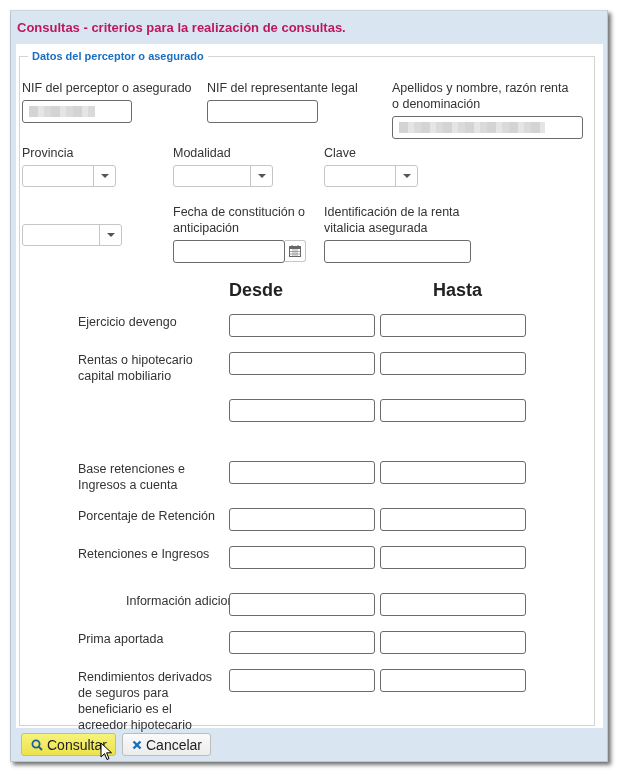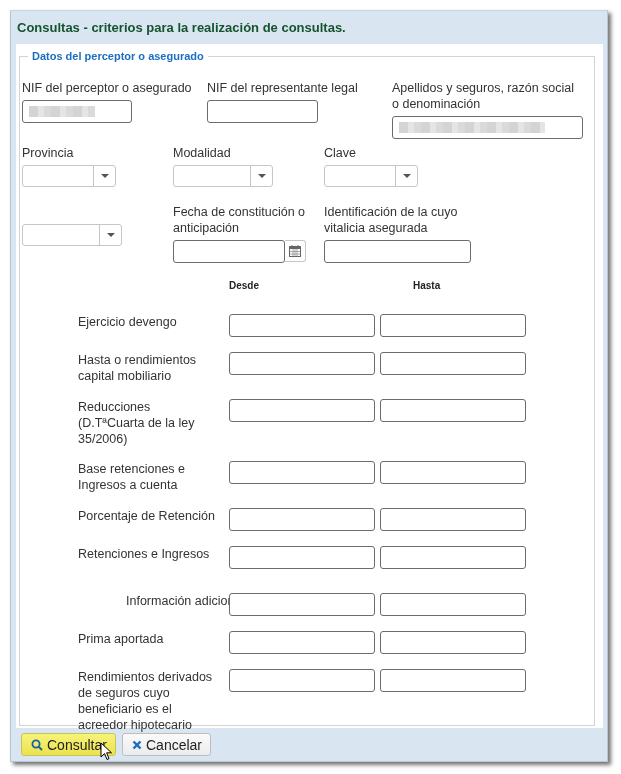--- a/index.html
+++ b/index.html
@@ -7,21 +7,21 @@
     body {
       width: 621px; height: 774px; background: #ffffff; position: relative; overflow: hidden;
       font-family: "Liberation Sans", "DejaVu Sans", sans-serif; font-size: 12.5px; color: #333333;
     }
     .dialog {
       position: absolute; left: 10px; top: 10px; width: 598px; height: 752px;
       background: #d9e6f2; border: 1px solid #b8c6d4; border-top-color: #c9d5e0;
       box-shadow: 3px 3px 4px rgba(0,0,0,0.55);
     }
     .dialog-title {
-      position: absolute; left: 6px; top: 9px; font-size: 13px; font-weight: bold; color: #14532d;
+      position: absolute; left: 6px; top: 9px; font-size: 13px; font-weight: bold; color: #be185d;
     }
     .content {
       position: absolute; left: 5px; top: 33px; width: 587px; height: 684px; background: #ffffff;
     }
     fieldset.group {
       position: absolute; left: 3px; top: 6px; width: 576px; height: 676px; margin: 0;
       border: 1px solid #d4d4d4; padding: 0;
     }
     fieldset.group legend {
       margin-left: 8px; padding: 0 4px; color: #1a6fc1; font-weight: bold; font-size: 11px;
@@ -42,21 +42,21 @@
       position: absolute; right: 0; top: 0; width: 22px; height: 20px; border-left: 1px solid #c6c6c6;
     }
     .select .arrow {
       position: absolute; left: 7px; top: 8px; width: 0; height: 0;
       border-left: 4px solid transparent; border-right: 4px solid transparent; border-top: 4px solid #555;
     }
     .date-btn {
       position: absolute; width: 21px; height: 22px; border: 1px solid #c6c6c6; border-left: none;
       border-radius: 0 3px 3px 0; background: #fff; display: flex; align-items: center; justify-content: center;
     }
-    .hdr { position: absolute; font-weight: bold; font-size: 10px; color: #222; }
+    .hdr { position: absolute; font-weight: bold; font-size: 18px; color: #222; }
     .btn {
       position: absolute; height: 23px; border: 1px solid #bdbdbd; border-radius: 3px;
       font-size: 14px; display: flex; align-items: center; padding: 0 8px 0 9px; color: #222;
     }
     .btn-primary { background: linear-gradient(#f6f37a, #ece24c); border-color: #c9c35a; }
     .btn-default { background: linear-gradient(#fafafa, #ececec); }
     .btn .ico { margin-right: 4px; display: inline-flex; }
     .cursor { position: absolute; left: 100px; top: 742px; }
   </style>
 </head>
@@ -71,21 +71,21 @@
     </fieldset>
 
     <div class="lbl" style="left:6px;top:36px;">NIF del perceptor o asegurado</div>
     <div class="inp" style="left:6px;top:56px;width:110px;">
       <div class="blur" style="left:6px;width:66px;"></div>
     </div>
 
     <div class="lbl" style="left:191px;top:36px;">NIF del representante legal</div>
     <div class="inp" style="left:191px;top:56px;width:111px;"></div>
 
-    <div class="lbl" style="left:376px;top:36px;">Apellidos y seguros, razón social</div>
+    <div class="lbl" style="left:376px;top:36px;">Apellidos y nombre, razón renta</div>
     <div class="lbl" style="left:376px;top:52px;">o denominación</div>
     <div class="inp" style="left:376px;top:72px;width:191px;">
       <div class="blur" style="left:6px;width:146px;"></div>
     </div>
 
     <div class="lbl" style="left:6px;top:101px;">Provincia</div>
     <div class="select" style="left:6px;top:121px;width:94px;">
       <div class="arrow-box">
           <div class="arrow"></div>
         </div>
@@ -121,43 +121,38 @@
         <line x1="3" y1="0" x2="3" y2="2" stroke="#666"></line>
         <line x1="9" y1="0" x2="9" y2="2" stroke="#666"></line>
         <line x1="4" y1="4" x2="4" y2="11" stroke="#888" stroke-width="0.7"></line>
         <line x1="6" y1="4" x2="6" y2="11" stroke="#888" stroke-width="0.7"></line>
         <line x1="8" y1="4" x2="8" y2="11" stroke="#888" stroke-width="0.7"></line>
         <line x1="1" y1="6.5" x2="11" y2="6.5" stroke="#888" stroke-width="0.7"></line>
         <line x1="1" y1="9" x2="11" y2="9" stroke="#888" stroke-width="0.7"></line>
       </svg>
     </div>
 
-    <div class="lbl" style="left:308px;top:160px;">Identificación de la cuyo</div>
+    <div class="lbl" style="left:308px;top:160px;">Identificación de la renta</div>
     <div class="lbl" style="left:308px;top:176px;">vitalicia asegurada</div>
     <div class="inp" style="left:308px;top:196px;width:147px;"></div>
 
     <div class="hdr" style="left:213px;top:236px;">Desde</div>
-    <div class="hdr" style="left:352px;top:236px;padding-left:45px;">Hasta</div>
+    <div class="hdr" style="left:372px;top:236px;padding-left:45px;">Hasta</div>
 
     <div class="lbl" style="left:62px;top:270px;"><span>Ejercicio devengo</span></div>
     <div class="inp" style="left:213px;top:270px;width:146px;"></div>
     <div class="inp" style="left:364px;top:270px;width:146px;"></div>
 
     <div class="lbl" style="left:62px;top:308px;">
-      <div>Hasta o rendimientos</div>
+      <div>Rentas o hipotecario</div>
         <div>capital mobiliario</div>
     </div>
     <div class="inp" style="left:213px;top:308px;width:146px;"></div>
     <div class="inp" style="left:364px;top:308px;width:146px;"></div>
 
-    <div class="lbl" style="left:62px;top:355px;">
-      <div>Reducciones</div>
-        <div>(D.TªCuarta de la ley</div>
-        <div>35/2006)</div>
-    </div>
     <div class="inp" style="left:213px;top:355px;width:146px;"></div>
     <div class="inp" style="left:364px;top:355px;width:146px;"></div>
 
     <div class="lbl" style="left:62px;top:417px;">
       <div>Base retenciones e</div>
         <div>Ingresos a cuenta</div>
     </div>
     <div class="inp" style="left:213px;top:417px;width:146px;"></div>
     <div class="inp" style="left:364px;top:417px;width:146px;"></div>
 
@@ -174,21 +169,21 @@
     <div class="lbl" style="left:62px;top:549px;margin-left:48px;"><span>Información adicional</span></div>
     <div class="inp" style="left:213px;top:549px;width:146px;"></div>
     <div class="inp" style="left:364px;top:549px;width:146px;"></div>
 
     <div class="lbl" style="left:62px;top:587px;"><span>Prima aportada</span></div>
     <div class="inp" style="left:213px;top:587px;width:146px;"></div>
     <div class="inp" style="left:364px;top:587px;width:146px;"></div>
 
     <div class="lbl" style="left:62px;top:625px;">
       <div>Rendimientos derivados</div>
-        <div>de seguros cuyo</div>
+        <div>de seguros para</div>
         <div>beneficiario es el</div>
         <div>acreedor hipotecario</div>
     </div>
     <div class="inp" style="left:213px;top:625px;width:146px;"></div>
     <div class="inp" style="left:364px;top:625px;width:146px;"></div>
   </div>
 
   <div class="btn btn-primary" style="left:10px;top:722px;">
     <span class="ico">
       <svg width="12" height="12" viewBox="0 0 12 12">

